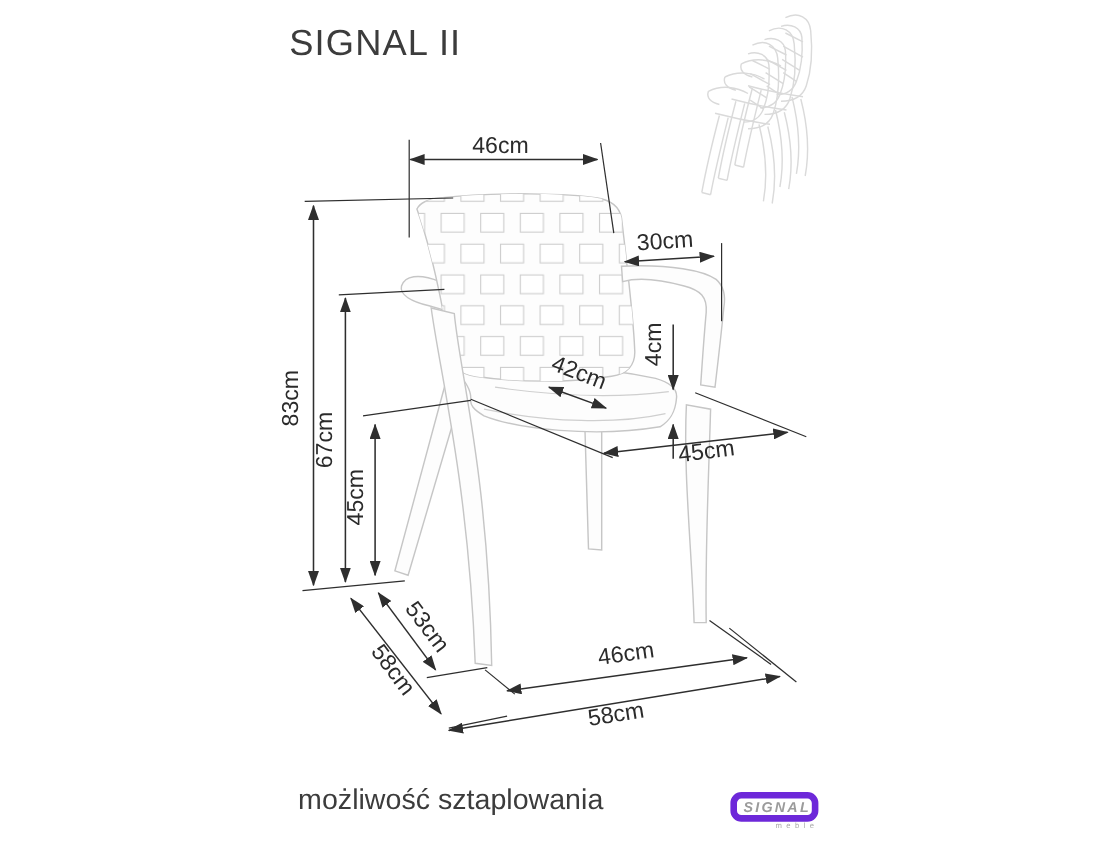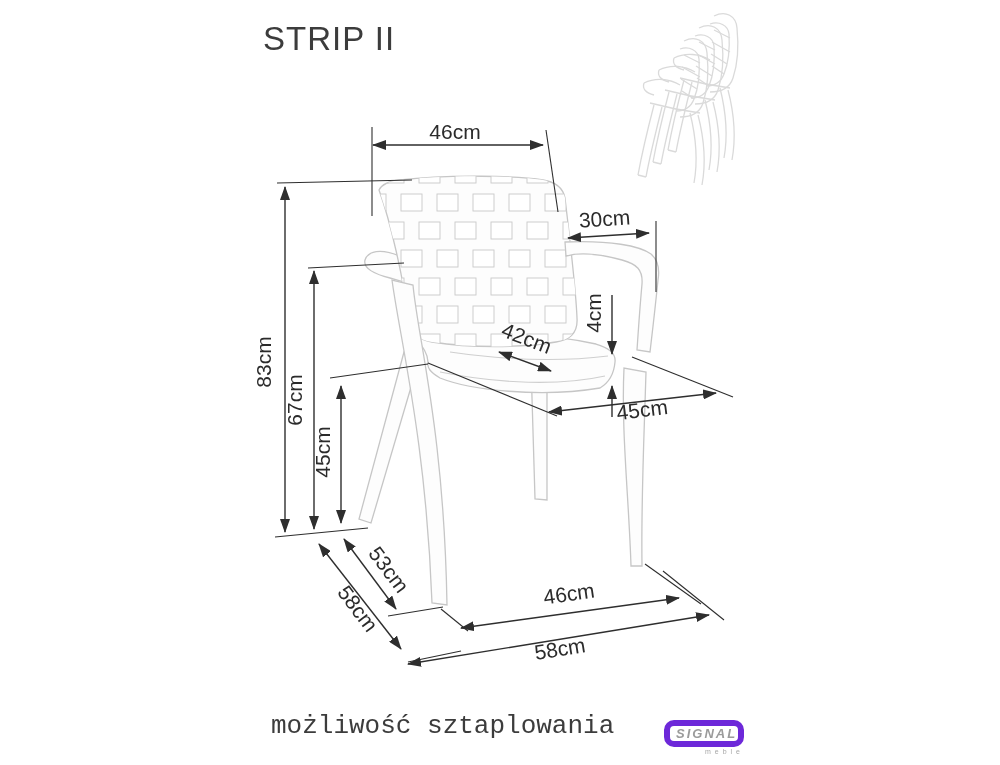--- a/index.html
+++ b/index.html
@@ -1,39 +1,39 @@
 <!DOCTYPE html>
 <html><head>
 <meta charset="utf-8">
 <style>
   html,body{margin:0;padding:0;background:#fff;}
   .page{position:relative;width:1000px;height:765px;background:#fff;overflow:hidden;
         font-family:"Liberation Sans",sans-serif;}
   .title{position:absolute;left:263px;top:20px;font-size:33px;font-weight:400;
          letter-spacing:1px;color:#3c3c3c;}
-  .note{position:absolute;left:271px;top:711px;font-size:26px;color:#3c3c3c;font-family:Liberation Mono, monospace;}
+  .note{position:absolute;left:271px;top:711px;font-size:26px;color:#3c3c3c;}
   .logo{position:absolute;left:664px;top:720px;width:80px;text-align:center;color:#9b9b9b;}
   .logo-pill{border:6px solid #6d28d9;border-radius:10px;padding:0 6px;
              font-size:13px;font-weight:bold;font-style:italic;letter-spacing:2px;
              line-height:15px;display:block;}
   .logo-sub{display:block;font-size:7px;letter-spacing:4px;text-align:right;
             margin-top:1px;color:#a8a8a8;}
   svg text.dim{font-family:"Liberation Sans",sans-serif;font-size:21px;fill:#2b2b2b;}
   .chair{stroke:#c6c6c6;stroke-width:1.3;fill:#fdfdfd;}
   .chairline{stroke:#cfcfcf;stroke-width:1.1;fill:none;}
   .stack{stroke:#dadada;stroke-width:1.3;fill:none;}
   .dimln{stroke:#2e2e2e;stroke-width:1.4;fill:none;}
   .extln{stroke:#2e2e2e;stroke-width:1.1;fill:none;}
 </style>
 </head>
 <body>
 
 <div class="page">
 
-  <div class="title">STRIP II</div>
+  <div class="title">SIGNAL II</div>
 
   <svg width="1000" height="765" viewBox="0 0 1000 765">
     <defs>
       <marker id="arr" markerUnits="userSpaceOnUse" markerWidth="14" markerHeight="10" refX="13" refY="5" orient="auto-start-reverse">
         <path d="M0,0 L14,5 L0,10 Z" fill="#2e2e2e"></path>
       </marker>
       <pattern id="weave" patternUnits="userSpaceOnUse" x="396" y="190" width="36" height="56">
         <rect x="5" y="4" width="21" height="17" fill="#ffffff" stroke="#cdcdcd"></rect>
         <rect x="23" y="32" width="21" height="17" fill="#ffffff" stroke="#cdcdcd"></rect>
         <rect x="-13" y="32" width="21" height="17" fill="#ffffff" stroke="#cdcdcd"></rect>

